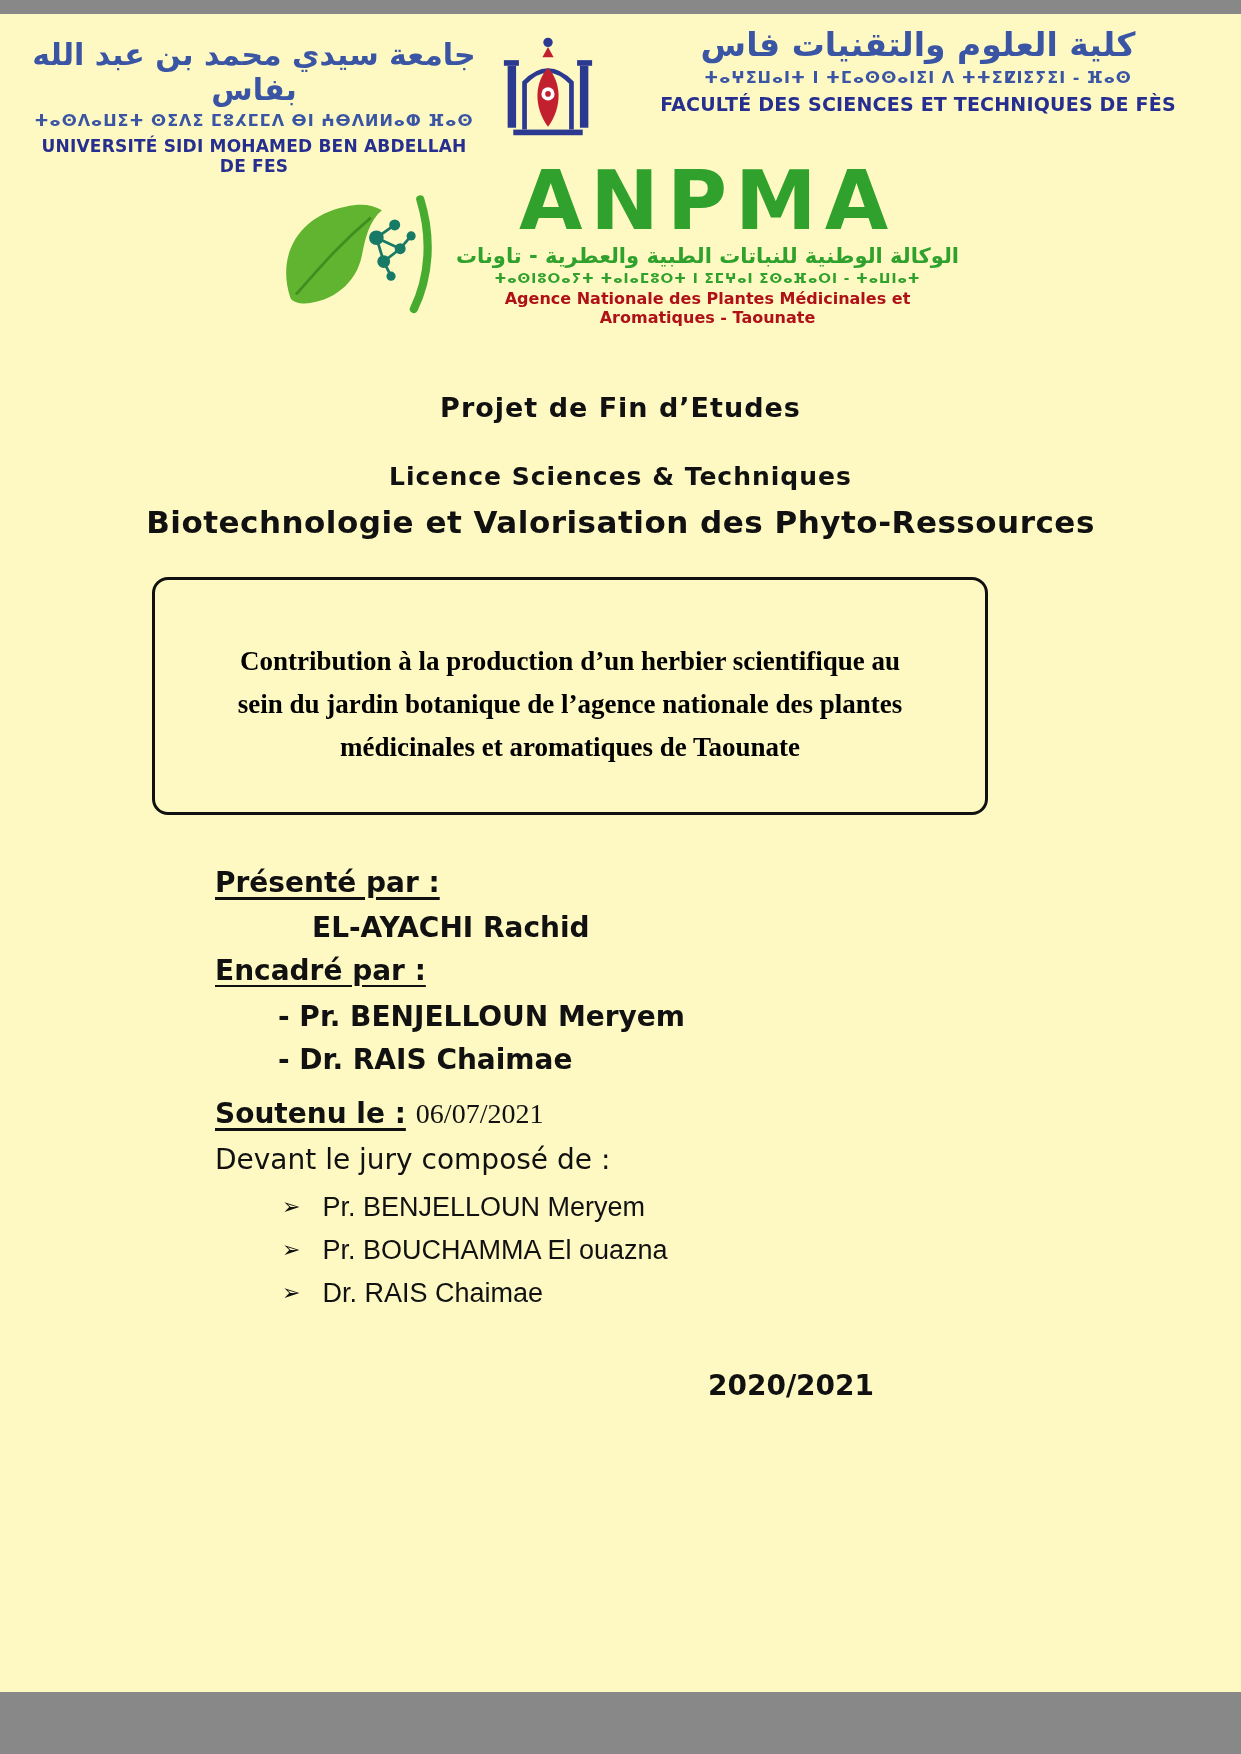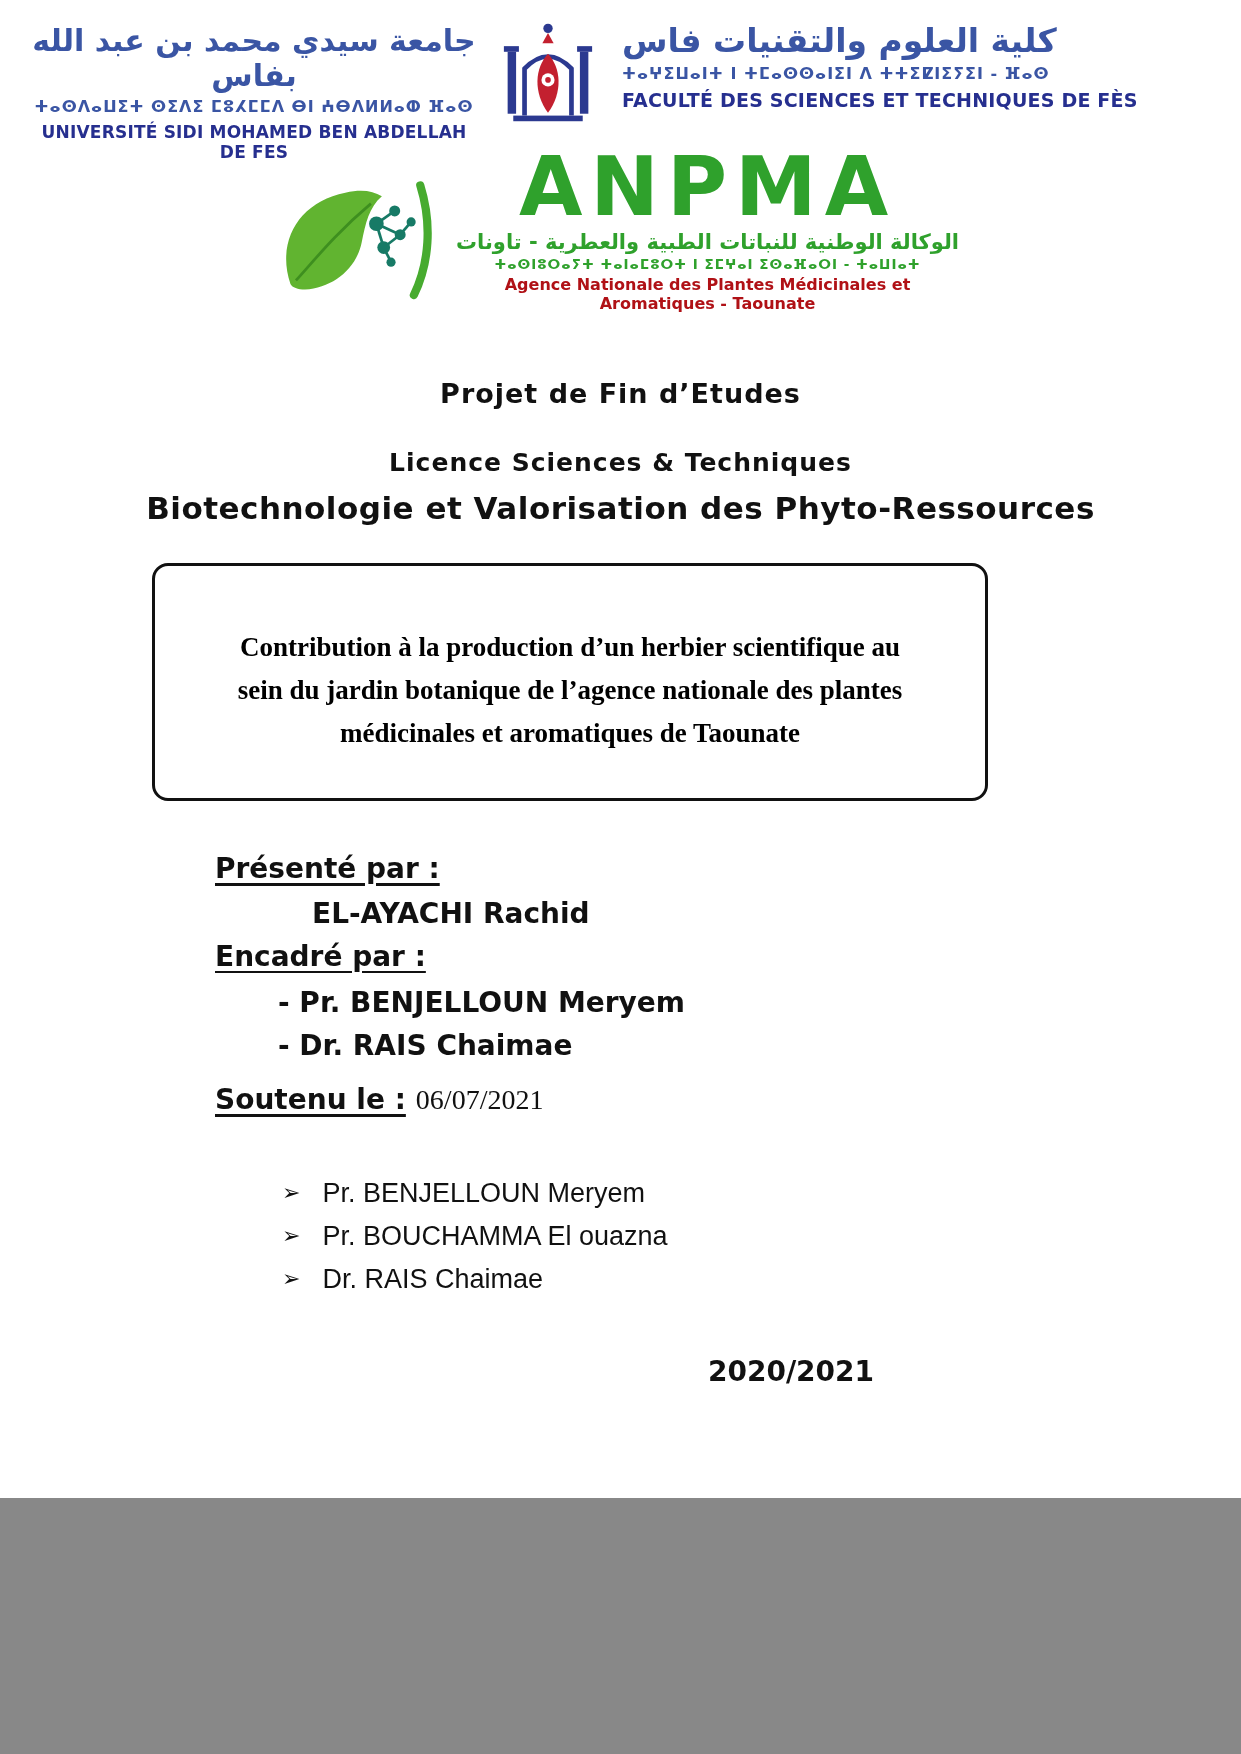--- a/index.html
+++ b/index.html
@@ -1,32 +1,32 @@
 <!DOCTYPE html>
 <html><head>
 <meta charset="utf-8">
 <style>
   * { margin:0; padding:0; box-sizing:border-box; }
   html,body { background:#888; }
   .page {
     position:relative;
-    width:1241px; height:1498px;
-    margin:0 auto;
-    background:#ffffff;
+    width:1241px; height:1678px;
+    margin:14px auto;
+    background:#fef9c3;
     font-family:"DejaVu Sans", sans-serif;
     color:#111;
     overflow:hidden;
   }
   .abs { position:absolute; }
   .center { text-align:center; }
 
   
   .hdr-left  { left:28px;  top:24px; width:452px; text-align:center; }
   .hdr-logo  { left:482px; top:18px; width:132px; text-align:center; }
-  .hdr-right { left:622px; top:22px; width:592px; text-align:left; }
+  .hdr-right { left:622px; top:12px; width:592px; text-align:center; }
 
   .hdr-arabic {
     font-family:"DejaVu Sans", sans-serif;
     font-weight:bold; color:#3a55a4; font-size:30px; line-height:1.15;
     direction:rtl;
   }
   .hdr-right .hdr-arabic { font-size:33px; }
   .hdr-tifinagh {
     color:#3a55a4; font-size:16px; letter-spacing:1px; margin-top:4px;
     font-weight:bold;
@@ -184,20 +184,21 @@
   <div class="abs presented-label lbl-underline">Présenté par :</div>
   <div class="abs presented-name">EL-AYACHI Rachid</div>
 
   <div class="abs encadre-label lbl-underline">Encadré par :</div>
   <div class="abs supervisor-1">- Pr. BENJELLOUN Meryem</div>
   <div class="abs supervisor-2">- Dr. RAIS Chaimae</div>
 
   <div class="abs soutenu-row">
     <span class="lbl-underline">Soutenu le :</span><span class="soutenu-date">06/07/2021</span>
   </div>
+  <div class="abs jury-intro">Devant le jury composé de :</div>
 
   <div class="abs jury-item jury-1">
     <span class="bullet">➢</span><span>Pr. BENJELLOUN Meryem</span>
   </div>
   <div class="abs jury-item jury-2">
     <span class="bullet">➢</span><span>Pr. BOUCHAMMA El ouazna</span>
   </div>
   <div class="abs jury-item jury-3">
     <span class="bullet">➢</span><span>Dr. RAIS Chaimae</span>
   </div>

